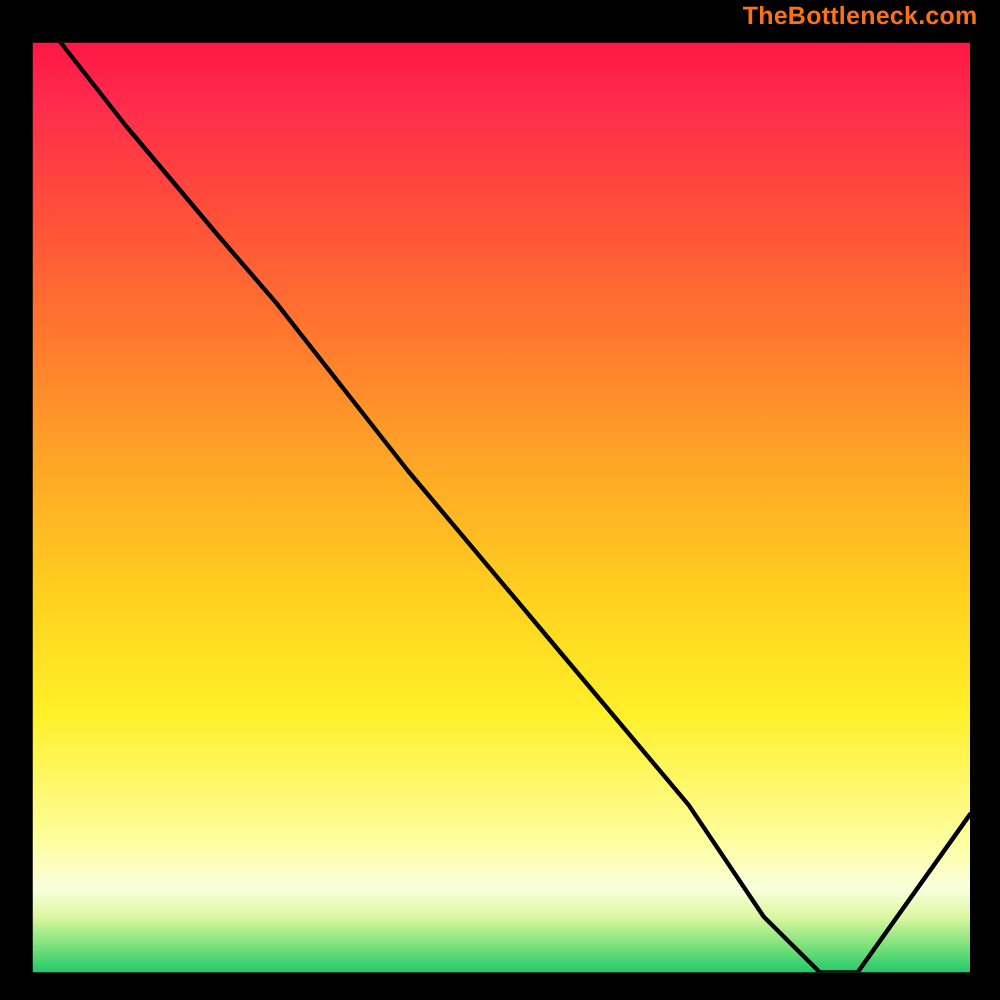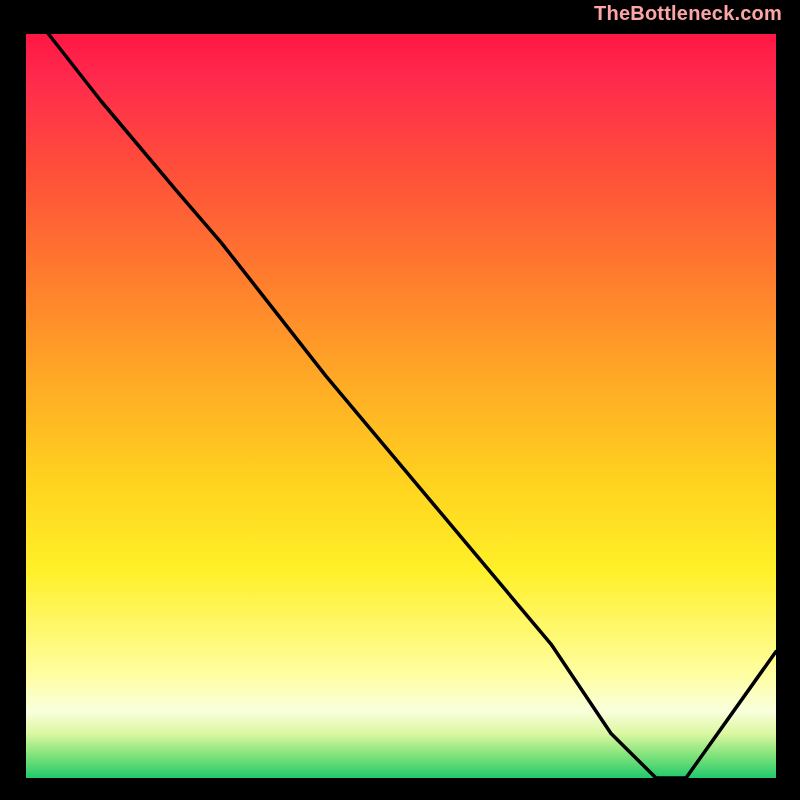--- a/index.html
+++ b/index.html
@@ -13,21 +13,21 @@
   }
   .wrap {
     position: relative;
     width: 800px;
     height: 800px;
   }
   .attribution {
     position: absolute;
     top: 2px;
     right: 18px;
-    color: #fca5a5;
+    color: #f97316;
     font-size: 20px;
     font-weight: 600;
     letter-spacing: 0.2px;
   }
   .plot-frame {
     position: absolute;
     left: 20px;
     top: 28px;
     width: 762px;
     height: 756px;

